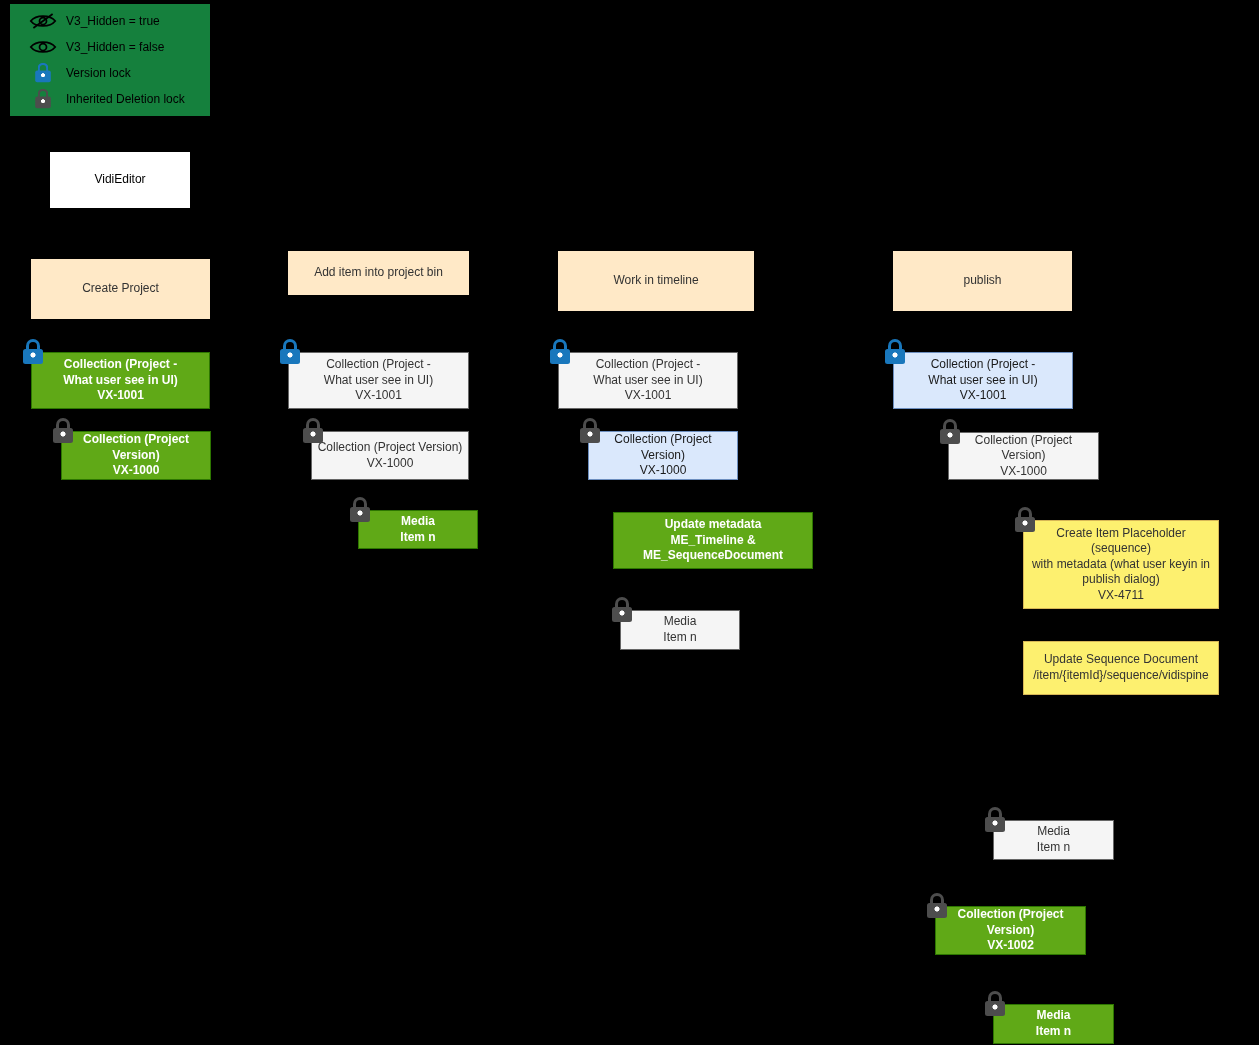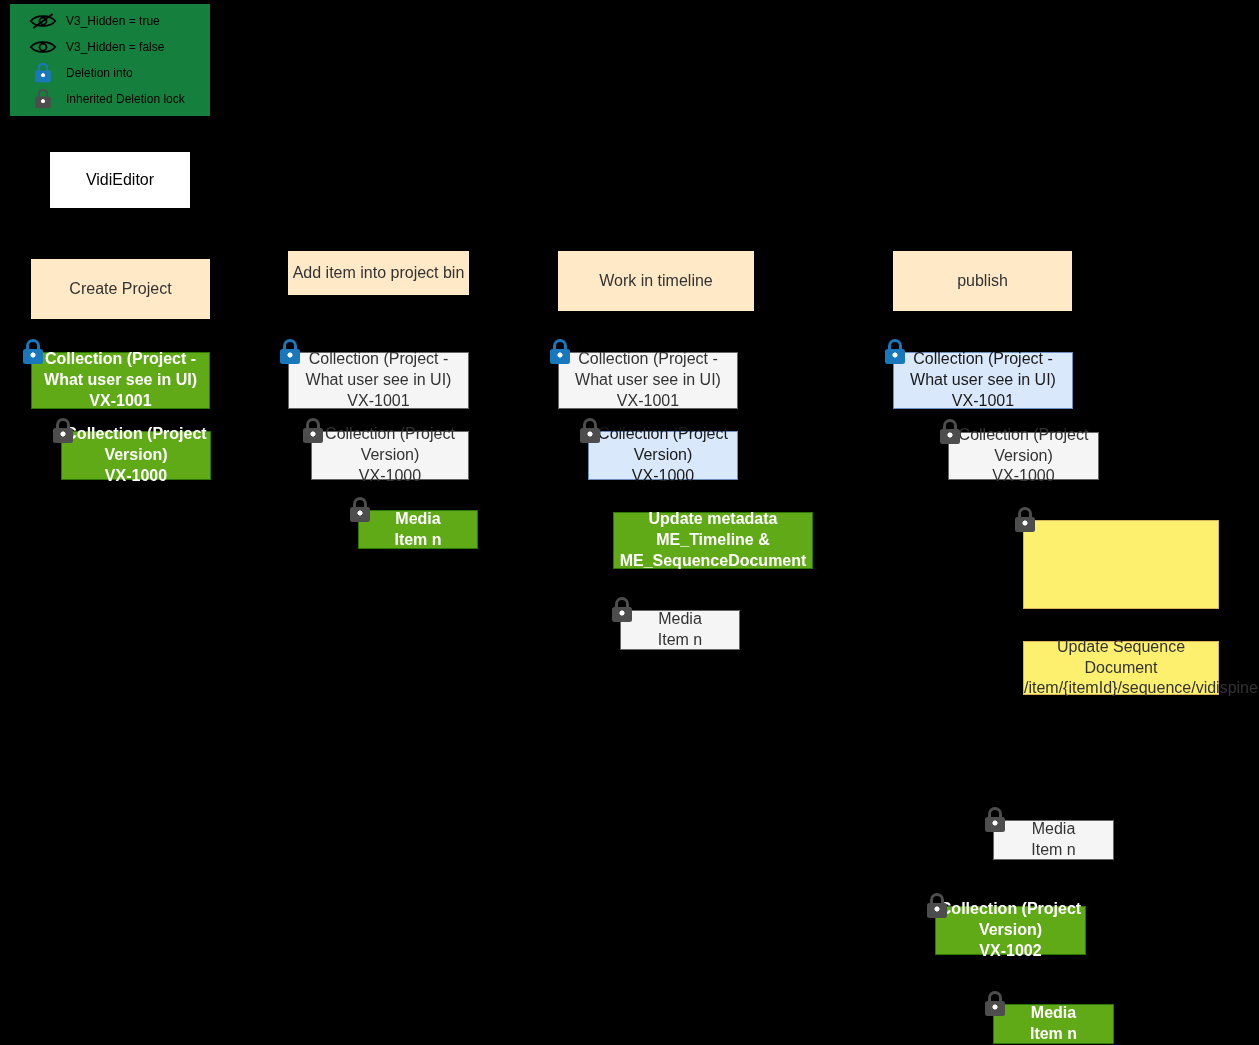--- a/index.html
+++ b/index.html
@@ -11,21 +11,21 @@
     font-family:"Liberation Sans", sans-serif;
   }
   .canvas { position:absolute; left:0; top:0; width:1259px; height:1045px; }
 
   
   .node {
     position:absolute;
     box-sizing:border-box;
     display:flex; align-items:center; justify-content:center;
     text-align:center;
-    font-size:16px; line-height:1.3;
+    font-size:12px; line-height:1.3;
     border:1px solid transparent;
   }
   .node .node-text { white-space:pre-line; width:100%; padding:0 3px; }
 
   .header  { background:var(--header_fill); color:#333333; }
   .green   { background:var(--green_fill);  border-color:var(--green_border); color:#ffffff; font-weight:bold; }
   .graybox { background:var(--gray_fill);   border-color:var(--gray_border);  color:#333333; }
   .bluebox { background:var(--blue_fill);   border-color:var(--blue_border);  color:#1a1a1a; }
   .yellow  { background:var(--yellow_fill); border-color:var(--yellow_border); color:#333333; }
   .white   { background:#ffffff; color:#000000; }
@@ -101,21 +101,21 @@
           <path d="M2 10 C8 2.5 24 2.5 30 10 C24 17.5 8 17.5 2 10 Z" fill="none" stroke="#000" stroke-width="2"></path>
           <circle cx="16" cy="10" r="4" fill="none" stroke="#000" stroke-width="2"></circle>
         </svg>
       </span>
       <span>V3_Hidden = false</span>
     </div>
     <div class="legend-item">
       <span class="legend-icon">
         <span class="lock blue inline"></span>
       </span>
-      <span>Deletion into</span>
+      <span>Version lock</span>
     </div>
     <div class="legend-item">
       <span class="legend-icon">
         <span class="lock inline"></span>
       </span>
       <span>Inherited Deletion lock</span>
     </div>
   </div>
 
   <div class="node white" style="left:50px; top:152px; width:140px; height:56px;">
@@ -192,20 +192,25 @@
 What user see in UI)
 VX-1001</div>
   </div>
   <div class="node graybox" style="left:948px; top:432px; width:151px; height:48px;">
     <span class="lock"></span>
     <div class="node-text">Collection (Project Version)
 VX-1000</div>
   </div>
   <div class="node yellow" style="left:1023px; top:520px; width:196px; height:89px;">
     <span class="lock"></span>
+    <div class="node-text">Create Item Placeholder
+(sequence)
+with metadata (what user keyin in
+publish dialog)
+VX-4711</div>
   </div>
   <div class="node yellow" style="left:1023px; top:641px; width:196px; height:54px;">
     <div class="node-text">Update Sequence Document
 /item/{itemId}/sequence/vidispine</div>
   </div>
   <div class="node graybox" style="left:993px; top:820px; width:121px; height:40px;">
     <span class="lock"></span>
     <div class="node-text">Media
 Item n</div>
   </div>

